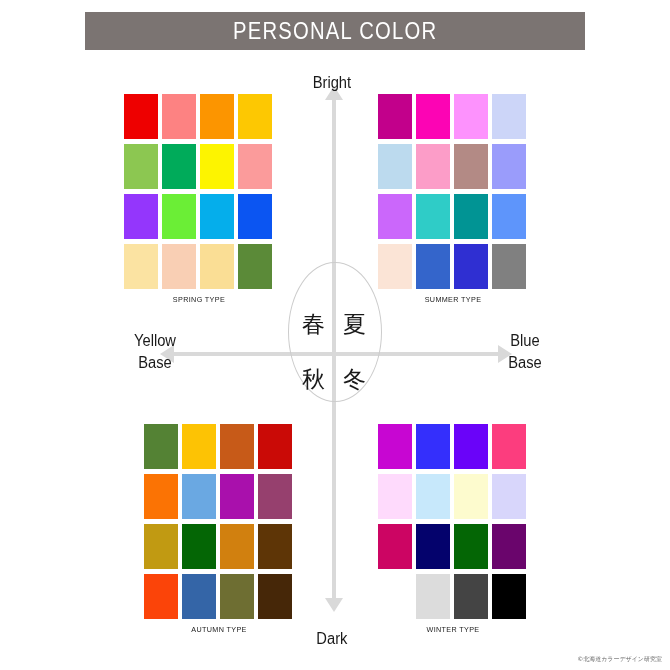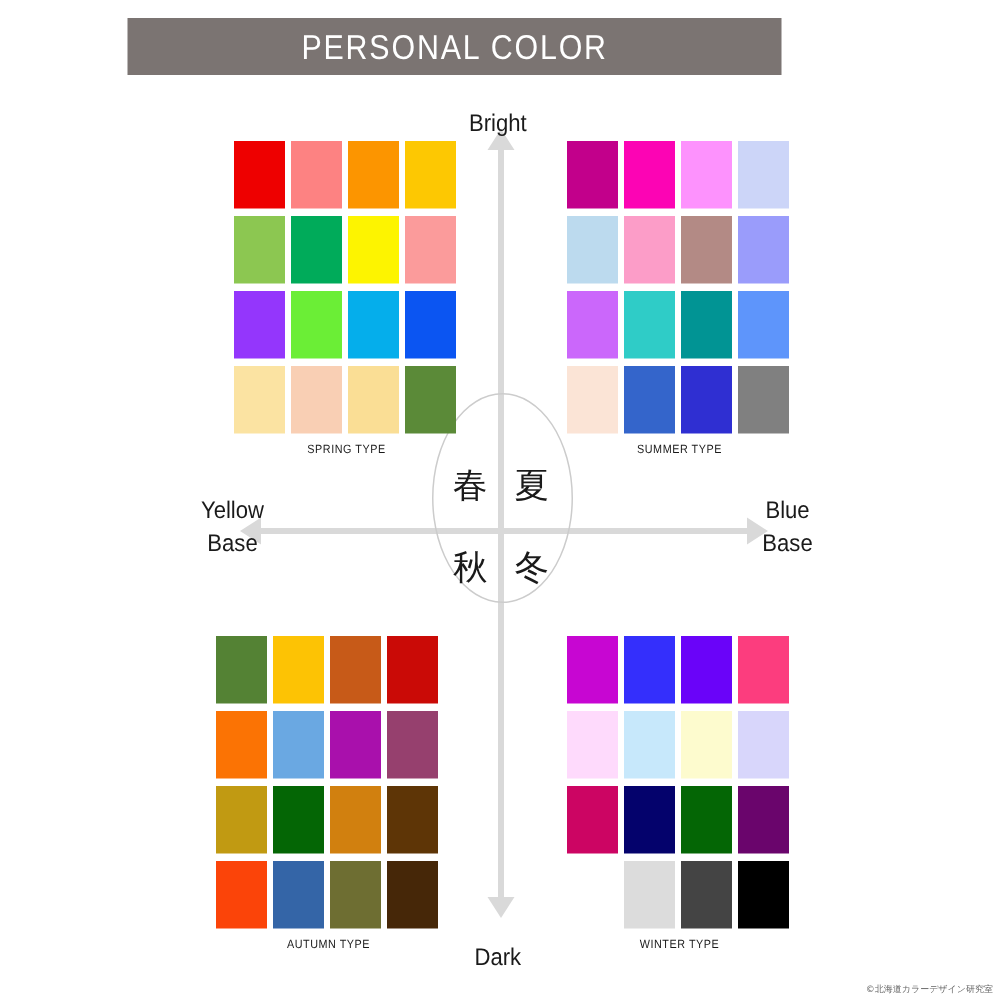--- a/index.html
+++ b/index.html
@@ -15,21 +15,21 @@
     overflow: hidden;
     font-family: "Liberation Sans", sans-serif;
     color: #1a1a1a;
   }
 
   
   .title-bar {
     position: absolute;
     left: 85px;
     top: 12px;
-    width: 436px;
+    width: 500px;
     height: 38px;
     background: #7b7472;
     display: flex;
     align-items: center;
     justify-content: center;
   }
   .title-bar .title-text {
     color: #ffffff;
     font-size: 23px;
     letter-spacing: 1.4px;
@@ -135,21 +135,21 @@
   .kanji-spring { left: 302px; top: 313px; }
   .kanji-summer { left: 343px; top: 313px; }
   .kanji-autumn { left: 302px; top: 368px; }
   .kanji-winter { left: 343px; top: 368px; }
 
   
   .palette {
     position: absolute;
     width: 150px;
   }
-  .palette-spring { left: 156px; top: 94px; }
+  .palette-spring { left: 124px; top: 94px; }
   .palette-summer { left: 378px; top: 94px; }
   .palette-autumn { left: 144px; top: 424px; }
   .palette-winter { left: 378px; top: 424px; }
 
   .swatch-grid {
     display: grid;
     grid-template-columns: repeat(4, 34px);
     grid-template-rows: repeat(4, 45px);
     column-gap: 4px;
     row-gap: 5px;

